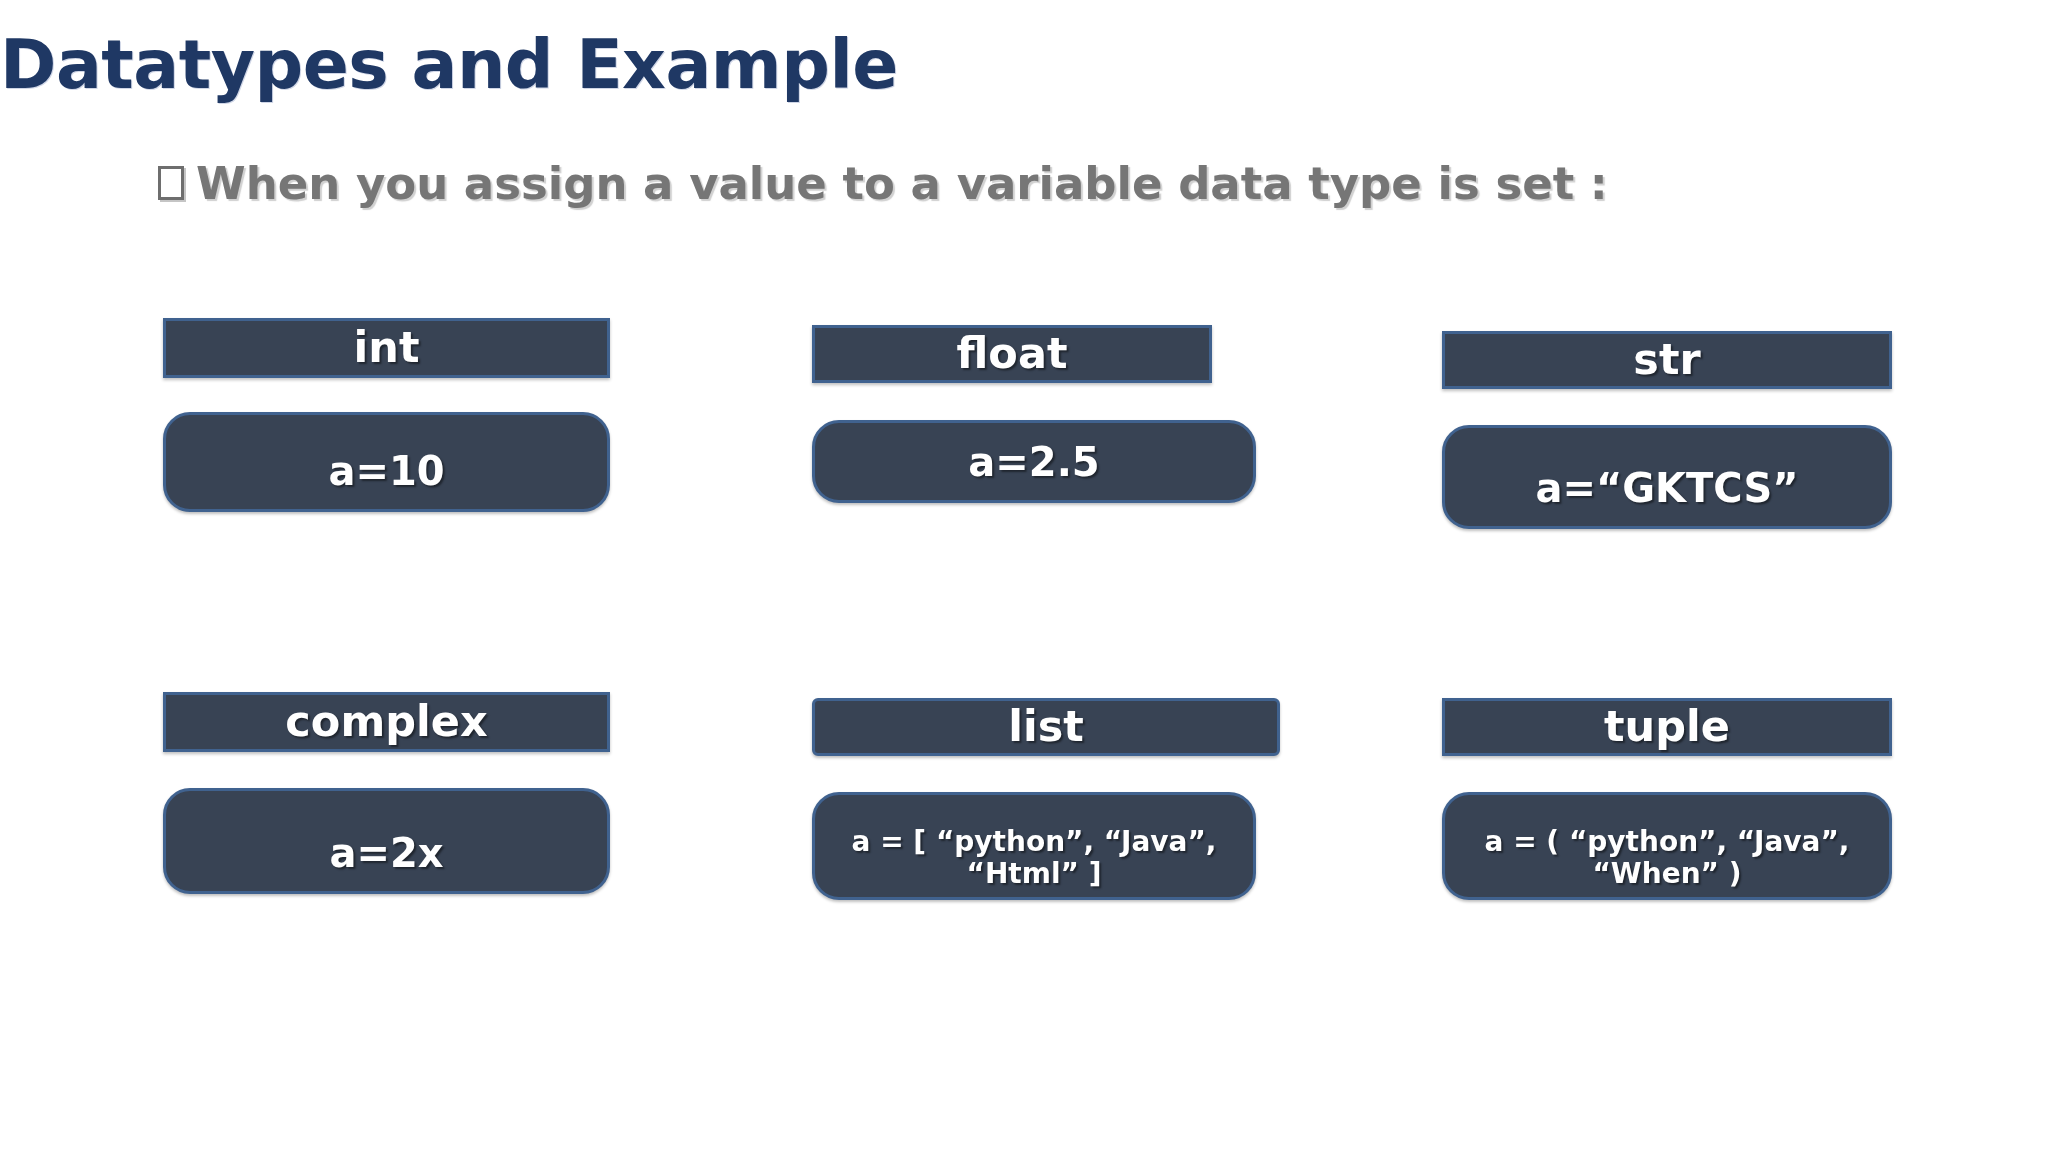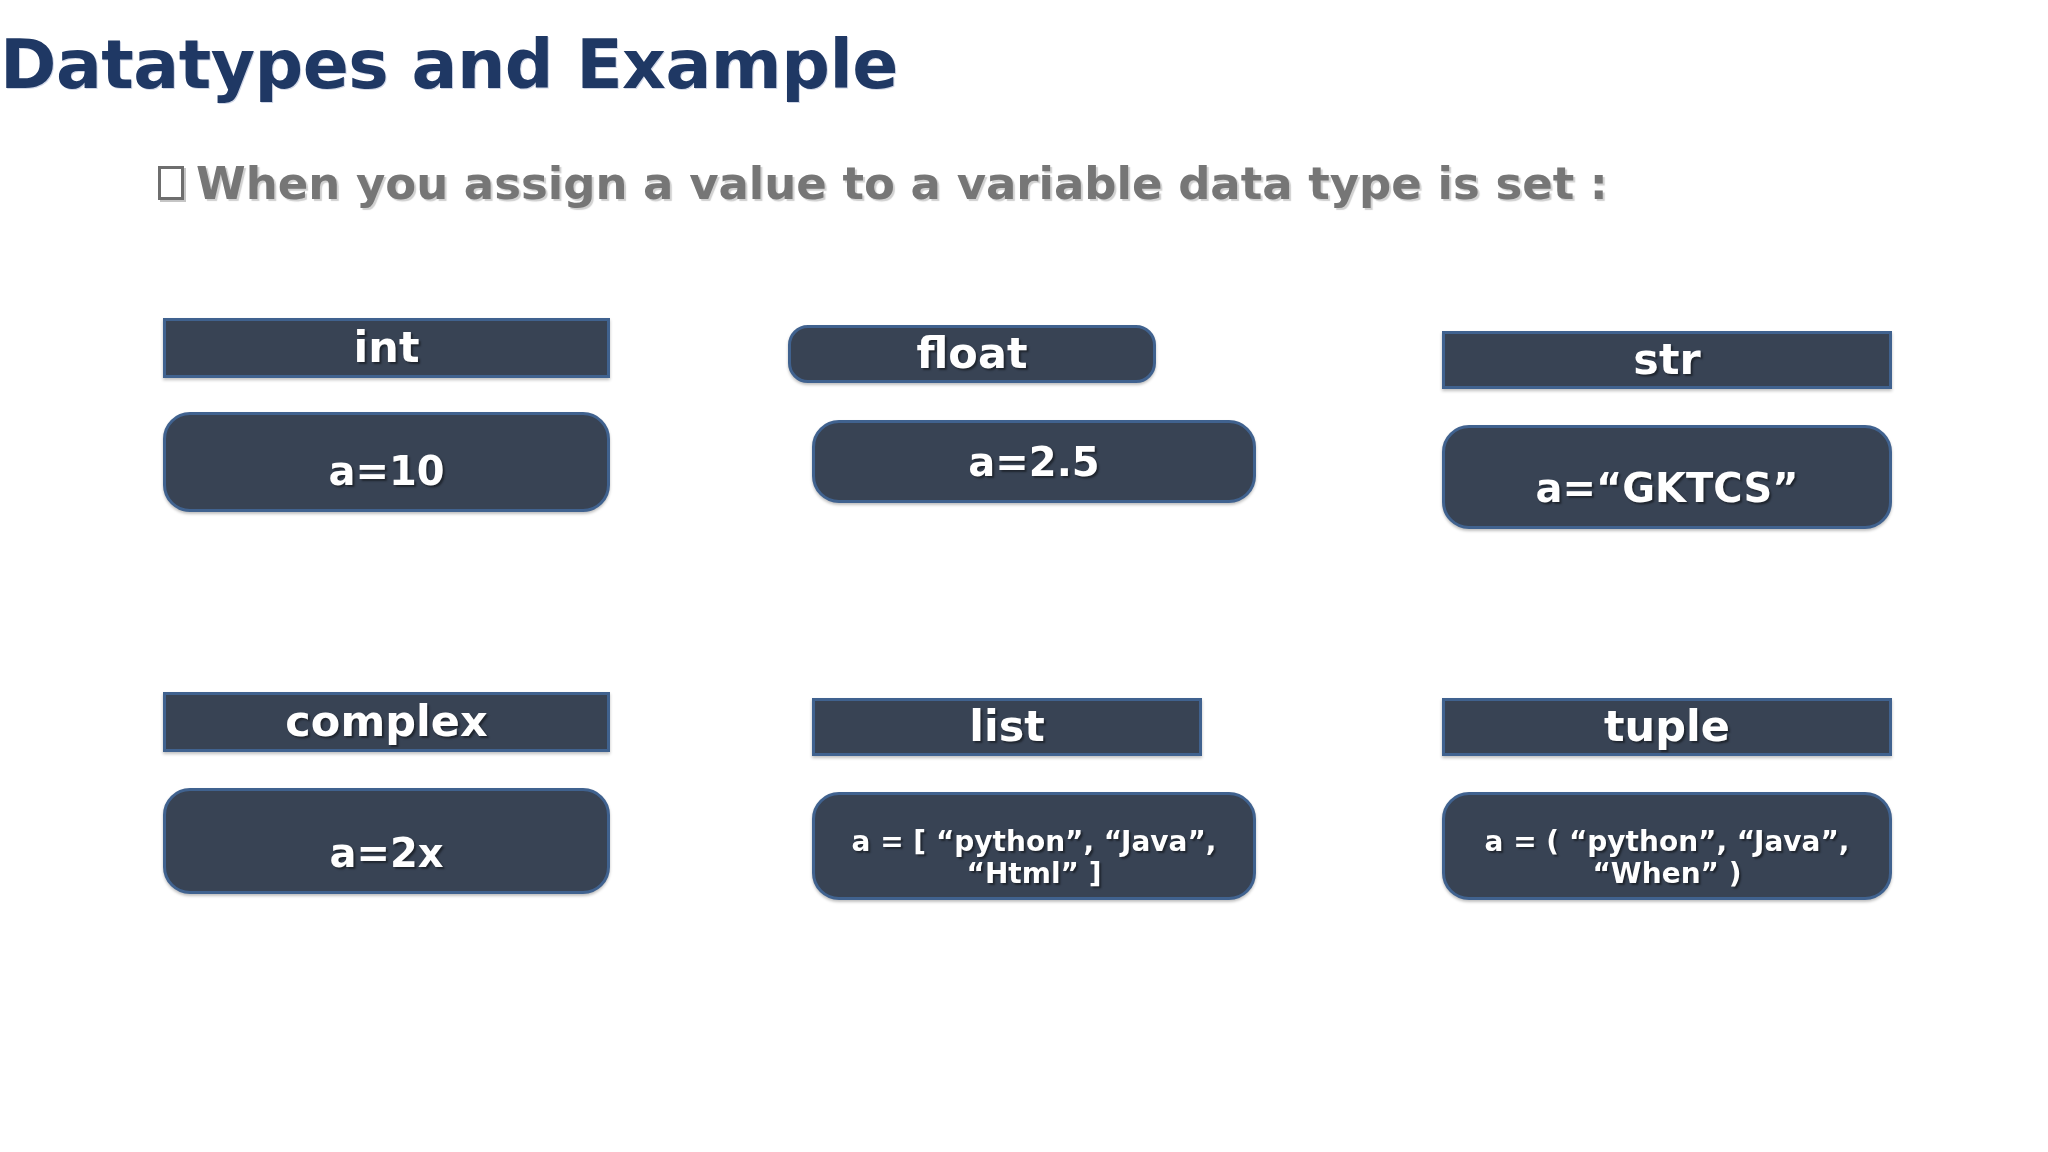--- a/index.html
+++ b/index.html
@@ -122,42 +122,42 @@
     <span class="bullet-text">When you assign a value to a variable data type is set :</span>
   </div>
 
   <div class="box header" style="left:163px; top:318px; width:447px; height:60px;">
     <span class="box-label">int</span>
   </div>
   <div class="box value" style="left:163px; top:412px; width:447px; height:100px;">
     <span class="box-label">a=10</span>
   </div>
 
-  <div class="box header" style="left:788px; top:325px; width:368px; height:58px;border-radius:20px;">
+  <div class="box header" style="left:812px; top:325px; width:400px; height:58px;">
     <span class="box-label">float</span>
   </div>
   <div class="box value" style="left:812px; top:420px; width:444px; height:83px;">
     <span class="box-label">a=2.5</span>
   </div>
 
   <div class="box header" style="left:1442px; top:331px; width:450px; height:58px;">
     <span class="box-label">str</span>
   </div>
   <div class="box value" style="left:1442px; top:425px; width:450px; height:104px;">
     <span class="box-label">a=“GKTCS”</span>
   </div>
 
   <div class="box header" style="left:163px; top:692px; width:447px; height:60px;">
     <span class="box-label">complex</span>
   </div>
   <div class="box value" style="left:163px; top:788px; width:447px; height:106px;">
     <span class="box-label">a=2x</span>
   </div>
 
-  <div class="box header" style="left:812px; top:698px; width:390px; height:58px;">
+  <div class="box header" style="left:812px; top:698px; width:468px; height:58px;border-radius:6px;">
     <span class="box-label">list</span>
   </div>
   <div class="box value two-line" style="left:812px; top:792px; width:444px; height:108px;">
     <span class="box-label">a = [ “python”, “Java”, “Html” ]</span>
   </div>
 
   <div class="box header" style="left:1442px; top:698px; width:450px; height:58px;">
     <span class="box-label">tuple</span>
   </div>
   <div class="box value two-line" style="left:1442px; top:792px; width:450px; height:108px;">

